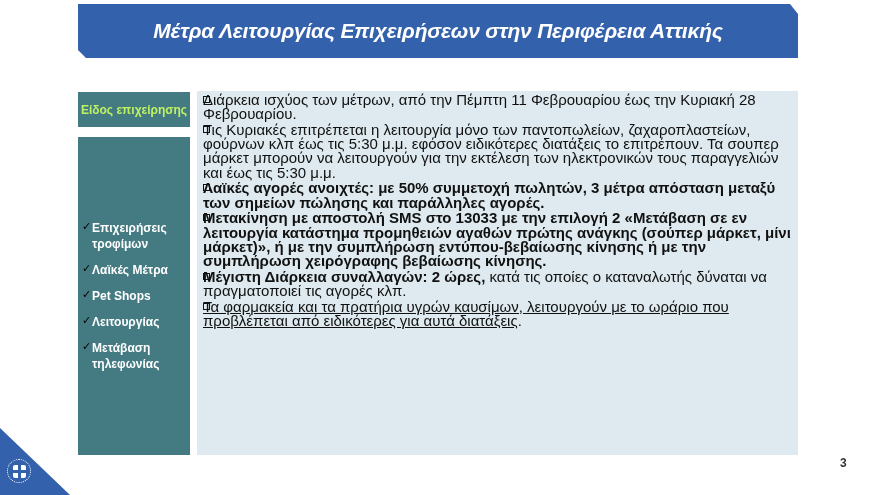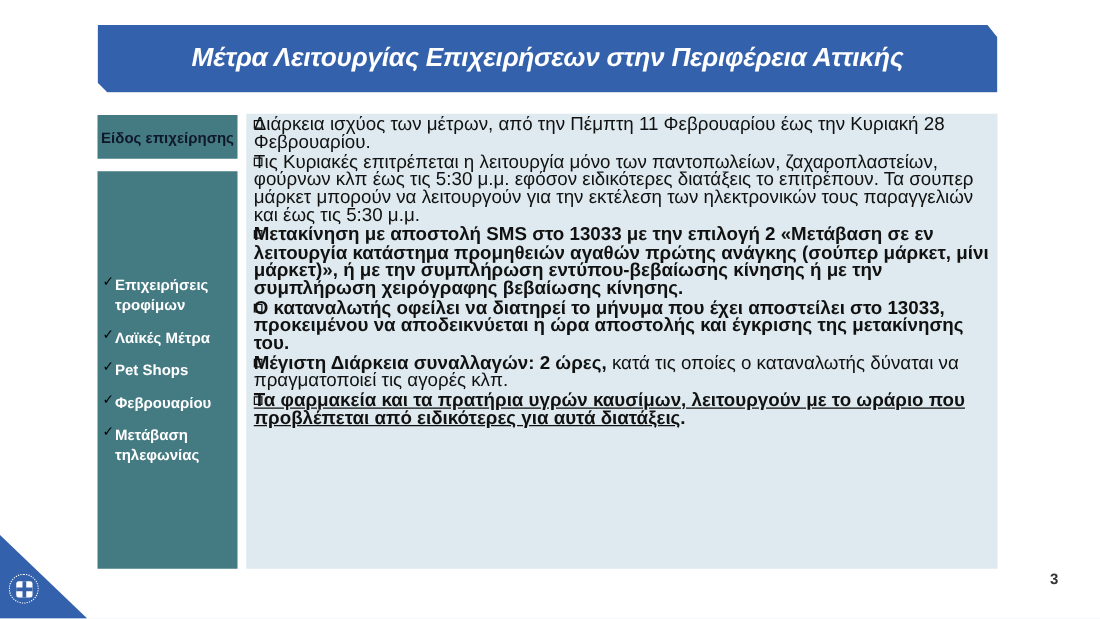--- a/index.html
+++ b/index.html
@@ -2,36 +2,36 @@
 <html><head>
   <meta charset="utf-8">
   <style>
     html, body { margin: 0; padding: 0; }
     body {
       width: 880px; height: 495px; position: relative; overflow: hidden;
       background: #ffffff;
       font-family: "Liberation Sans", "DejaVu Sans", sans-serif;
     }
     .banner {
-      position: absolute; left: 78px; top: 20px; width: 720px; height: 54px;
+      position: absolute; left: 78px; top: 4px; width: 720px; height: 54px;
       background: #3461ab;
       clip-path: polygon(0 0, calc(100% - 8px) 0, 100% 10px, 100% 100%, 8px 100%, 0 calc(100% - 8px));
       box-shadow: 0 2px 3px rgba(0,0,0,0.25);
       display: flex; align-items: center; justify-content: center;
     }
     .banner-title {
       color: #ffffff; font-size: 21px; font-style: italic; font-weight: bold;
       letter-spacing: -0.2px;
     }
     .left-top {
       position: absolute; left: 78px; top: 92px; width: 112px; height: 35px;
       background: #447a82;
       display: flex; align-items: center; justify-content: center;
     }
-    .left-top span { color: #0f172a; font-weight: bold; font-size: 12px; }
+    .left-top span { color: #bef264; font-weight: bold; font-size: 12px; }
     .left-bottom {
       position: absolute; left: 78px; top: 137px; width: 112px; height: 318px;
       background: #447a82;
       display: flex; flex-direction: column; justify-content: center;
       padding-left: 4px; box-sizing: border-box;
     }
     .cat-item {
       display: flex; align-items: flex-start; color: #fff; font-weight: bold;
       font-size: 12px; line-height: 16px; margin: 5px 0;
     }
@@ -93,50 +93,53 @@
   <div class="cat-item">
     <span class="check">✓</span>
     <span>Λαϊκές Μέτρα</span>
   </div>
   <div class="cat-item">
     <span class="check">✓</span>
     <span>Pet Shops</span>
   </div>
   <div class="cat-item">
     <span class="check">✓</span>
-    <span>Φεβρουαρίου</span>
+    <span>Λειτουργίας</span>
   </div>
   <div class="cat-item">
     <span class="check">✓</span>
     <span>Μετάβαση τηλεφωνίας</span>
   </div>
 </div>
 
 <div class="panel">
   <div class="bullet">
     <span class="box"></span>
     <span>Διάρκεια ισχύος των μέτρων, από την Πέμπτη 11 Φεβρουαρίου έως την Κυριακή 28 Φεβρουαρίου.</span>
   </div>
   <div class="bullet" style="font-weight:normal">
     <span class="box"></span>
     <span>Τις Κυριακές επιτρέπεται η λειτουργία μόνο των παντοπωλείων, ζαχαροπλαστείων, φούρνων κλπ έως τις 5:30 μ.μ. εφόσον ειδικότερες διατάξεις το επιτρέπουν. Τα σουπερ μάρκετ μπορούν να λειτουργούν για την εκτέλεση των ηλεκτρονικών τους παραγγελιών και έως τις 5:30 μ.μ.</span>
   </div>
   <div class="bullet" style="font-weight:bold">
     <span class="box"></span>
+    <span>Λαϊκές αγορές ανοιχτές: με 50% συμμετοχή πωλητών, 3 μέτρα απόσταση μεταξύ των σημείων πώλησης και παράλληλες αγορές.</span>
+  </div>
+  <div class="bullet" style="font-weight:bold">
+    <span class="box"></span>
     <span>Μετακίνηση με αποστολή SMS στο 13033 με την επιλογή 2 «Μετάβαση σε εν λειτουργία κατάστημα προμηθειών αγαθών πρώτης ανάγκης (σούπερ μάρκετ, μίνι μάρκετ)», ή με την συμπλήρωση εντύπου-βεβαίωσης κίνησης ή με την συμπλήρωση χειρόγραφης βεβαίωσης κίνησης.</span>
   </div>
   <div class="bullet" style="font-weight:bold">
     <span class="box"></span>
-    <span>Ο καταναλωτής οφείλει να διατηρεί το μήνυμα που έχει αποστείλει στο 13033, προκειμένου να αποδεικνύεται η ώρα αποστολής και έγκρισης της μετακίνησης του.</span>
   </div>
   <div class="bullet bold-lead">
     <span class="box"></span>
     <span class="lead">Μέγιστη Διάρκεια συναλλαγών: 2 ώρες,</span><span> κατά τις οποίες ο καταναλωτής δύναται να πραγματοποιεί τις αγορές κλπ.</span>
   </div>
-  <div class="bullet underline" style="font-weight:bold">
+  <div class="bullet underline" style="font-weight:normal">
     <span class="box"></span>
     <span class="txt">Τα φαρμακεία και τα πρατήρια υγρών καυσίμων, λειτουργούν με το ωράριο που προβλέπεται από ειδικότερες για αυτά διατάξεις</span><span>.</span>
   </div>
 </div>
 
 <div class="corner"></div>
 <div class="emblem">
   <div class="cross"></div>
 </div>
 

